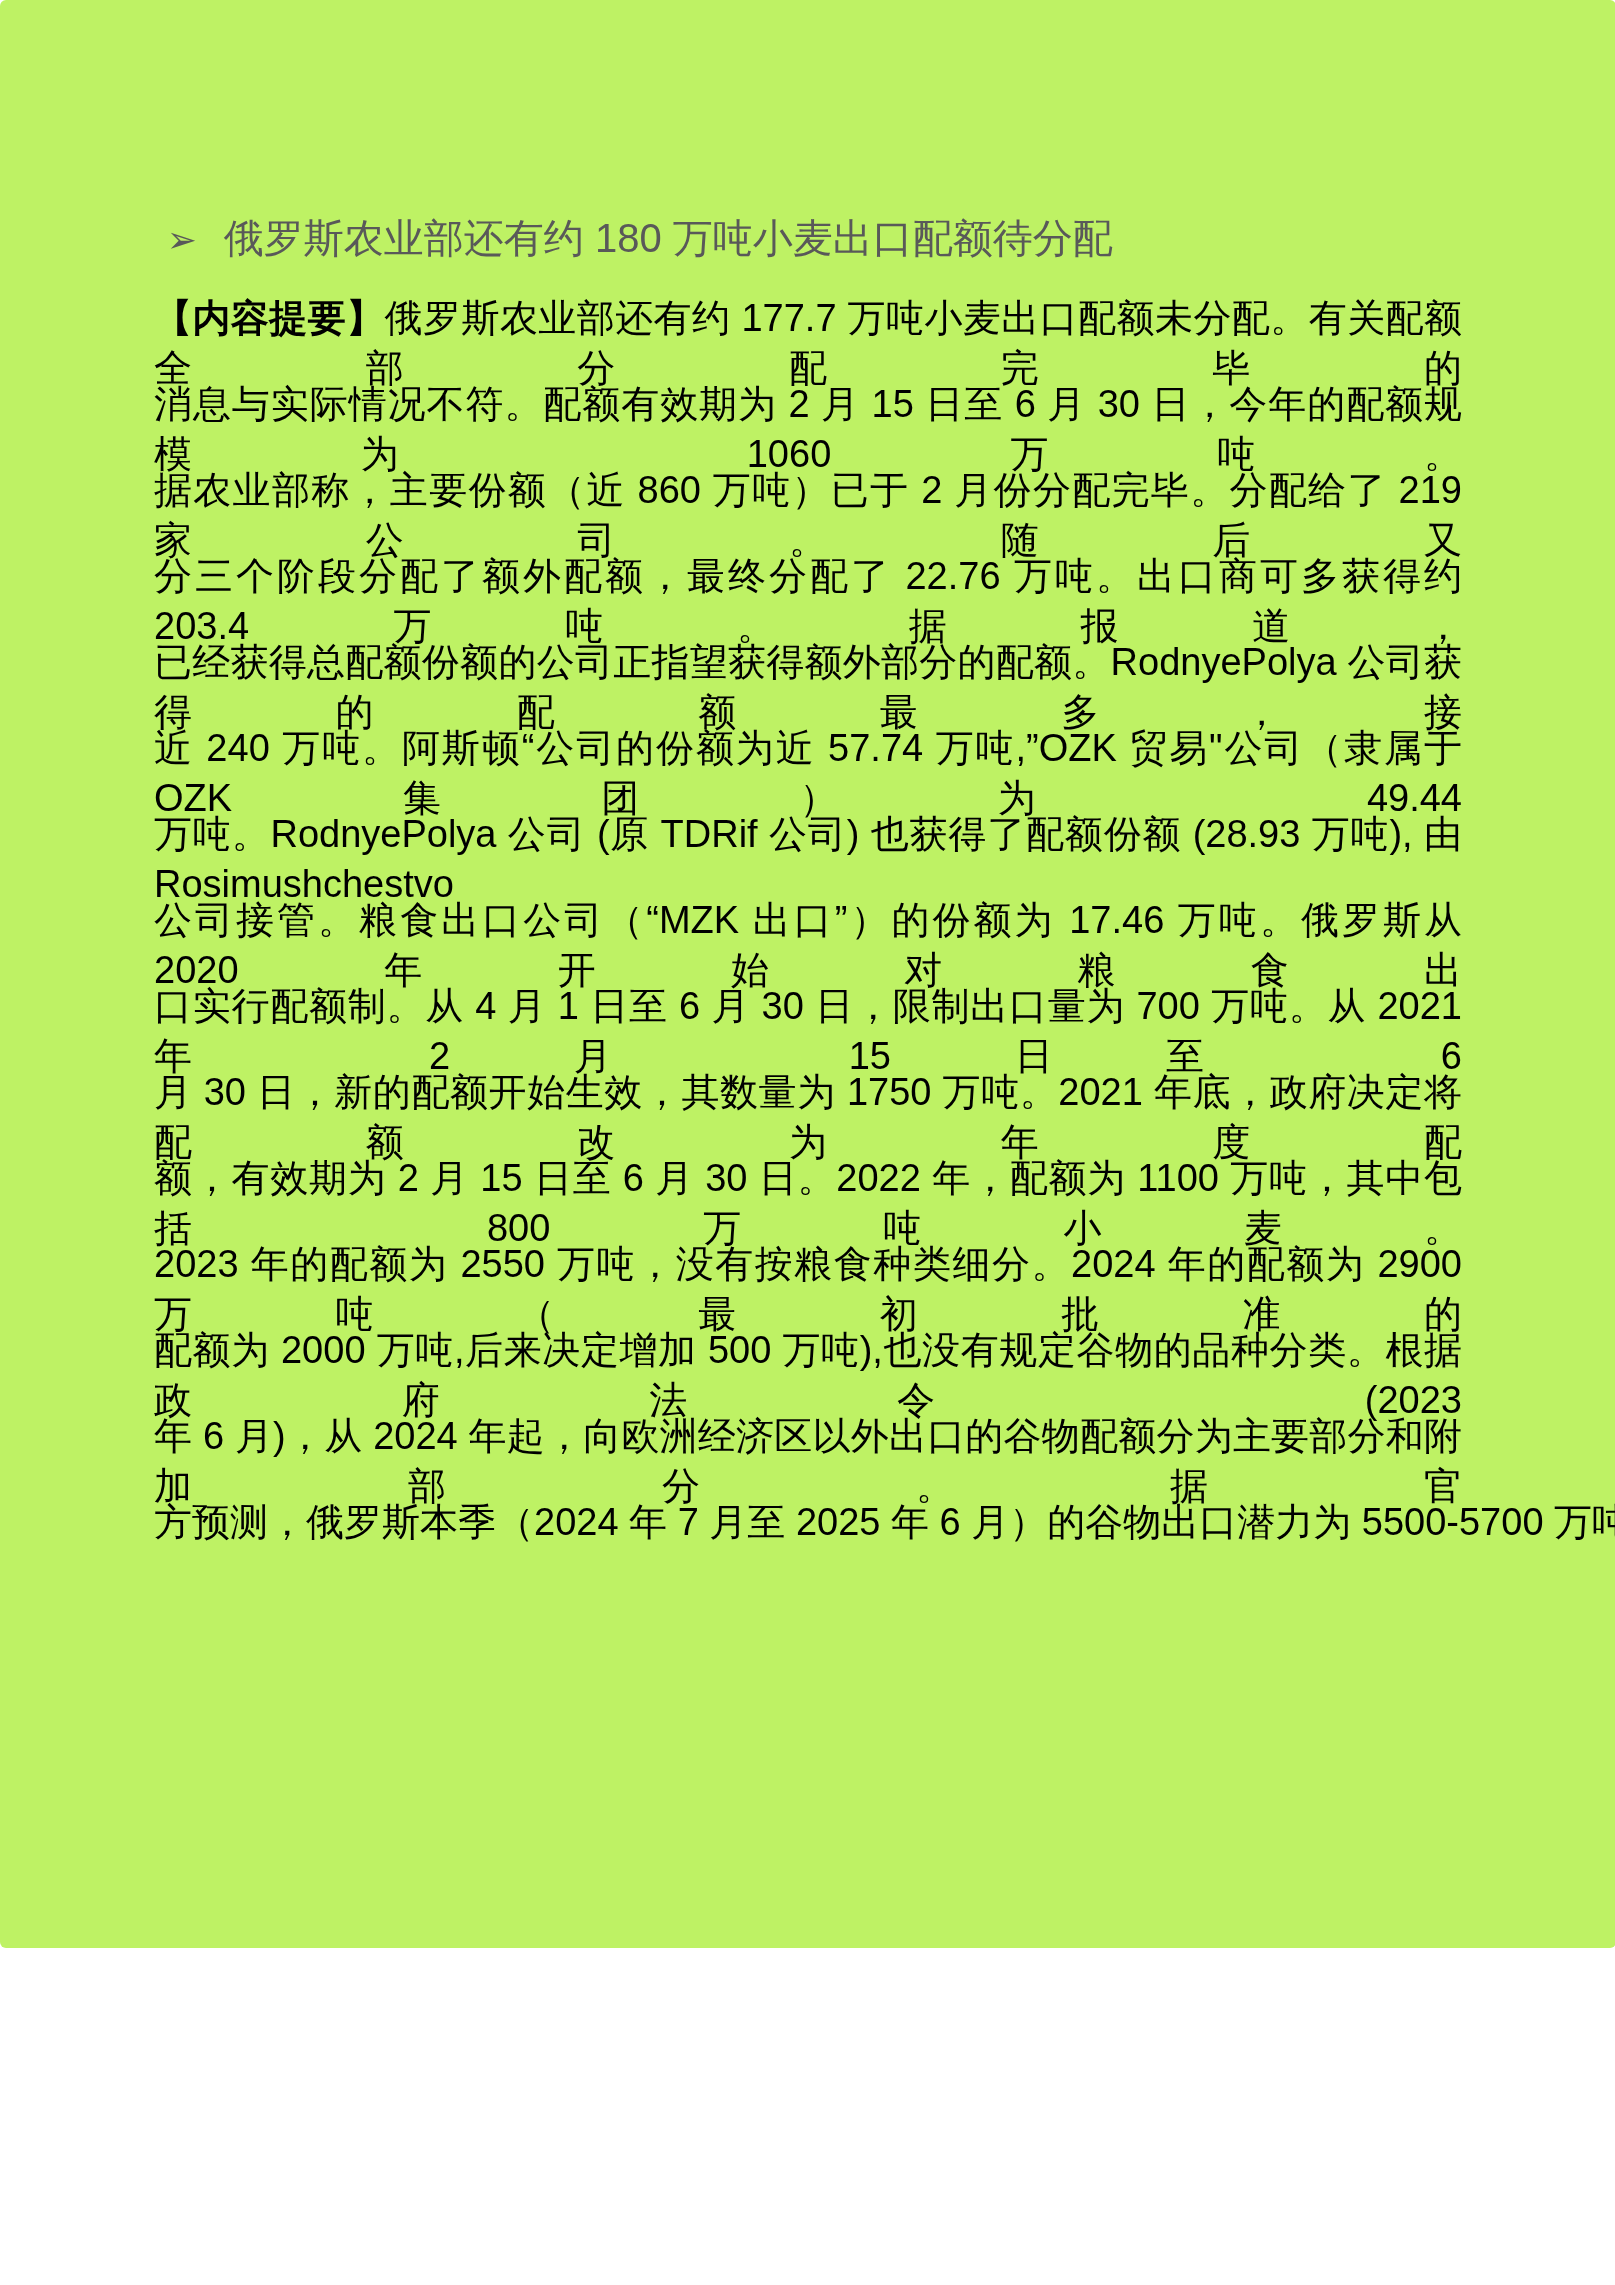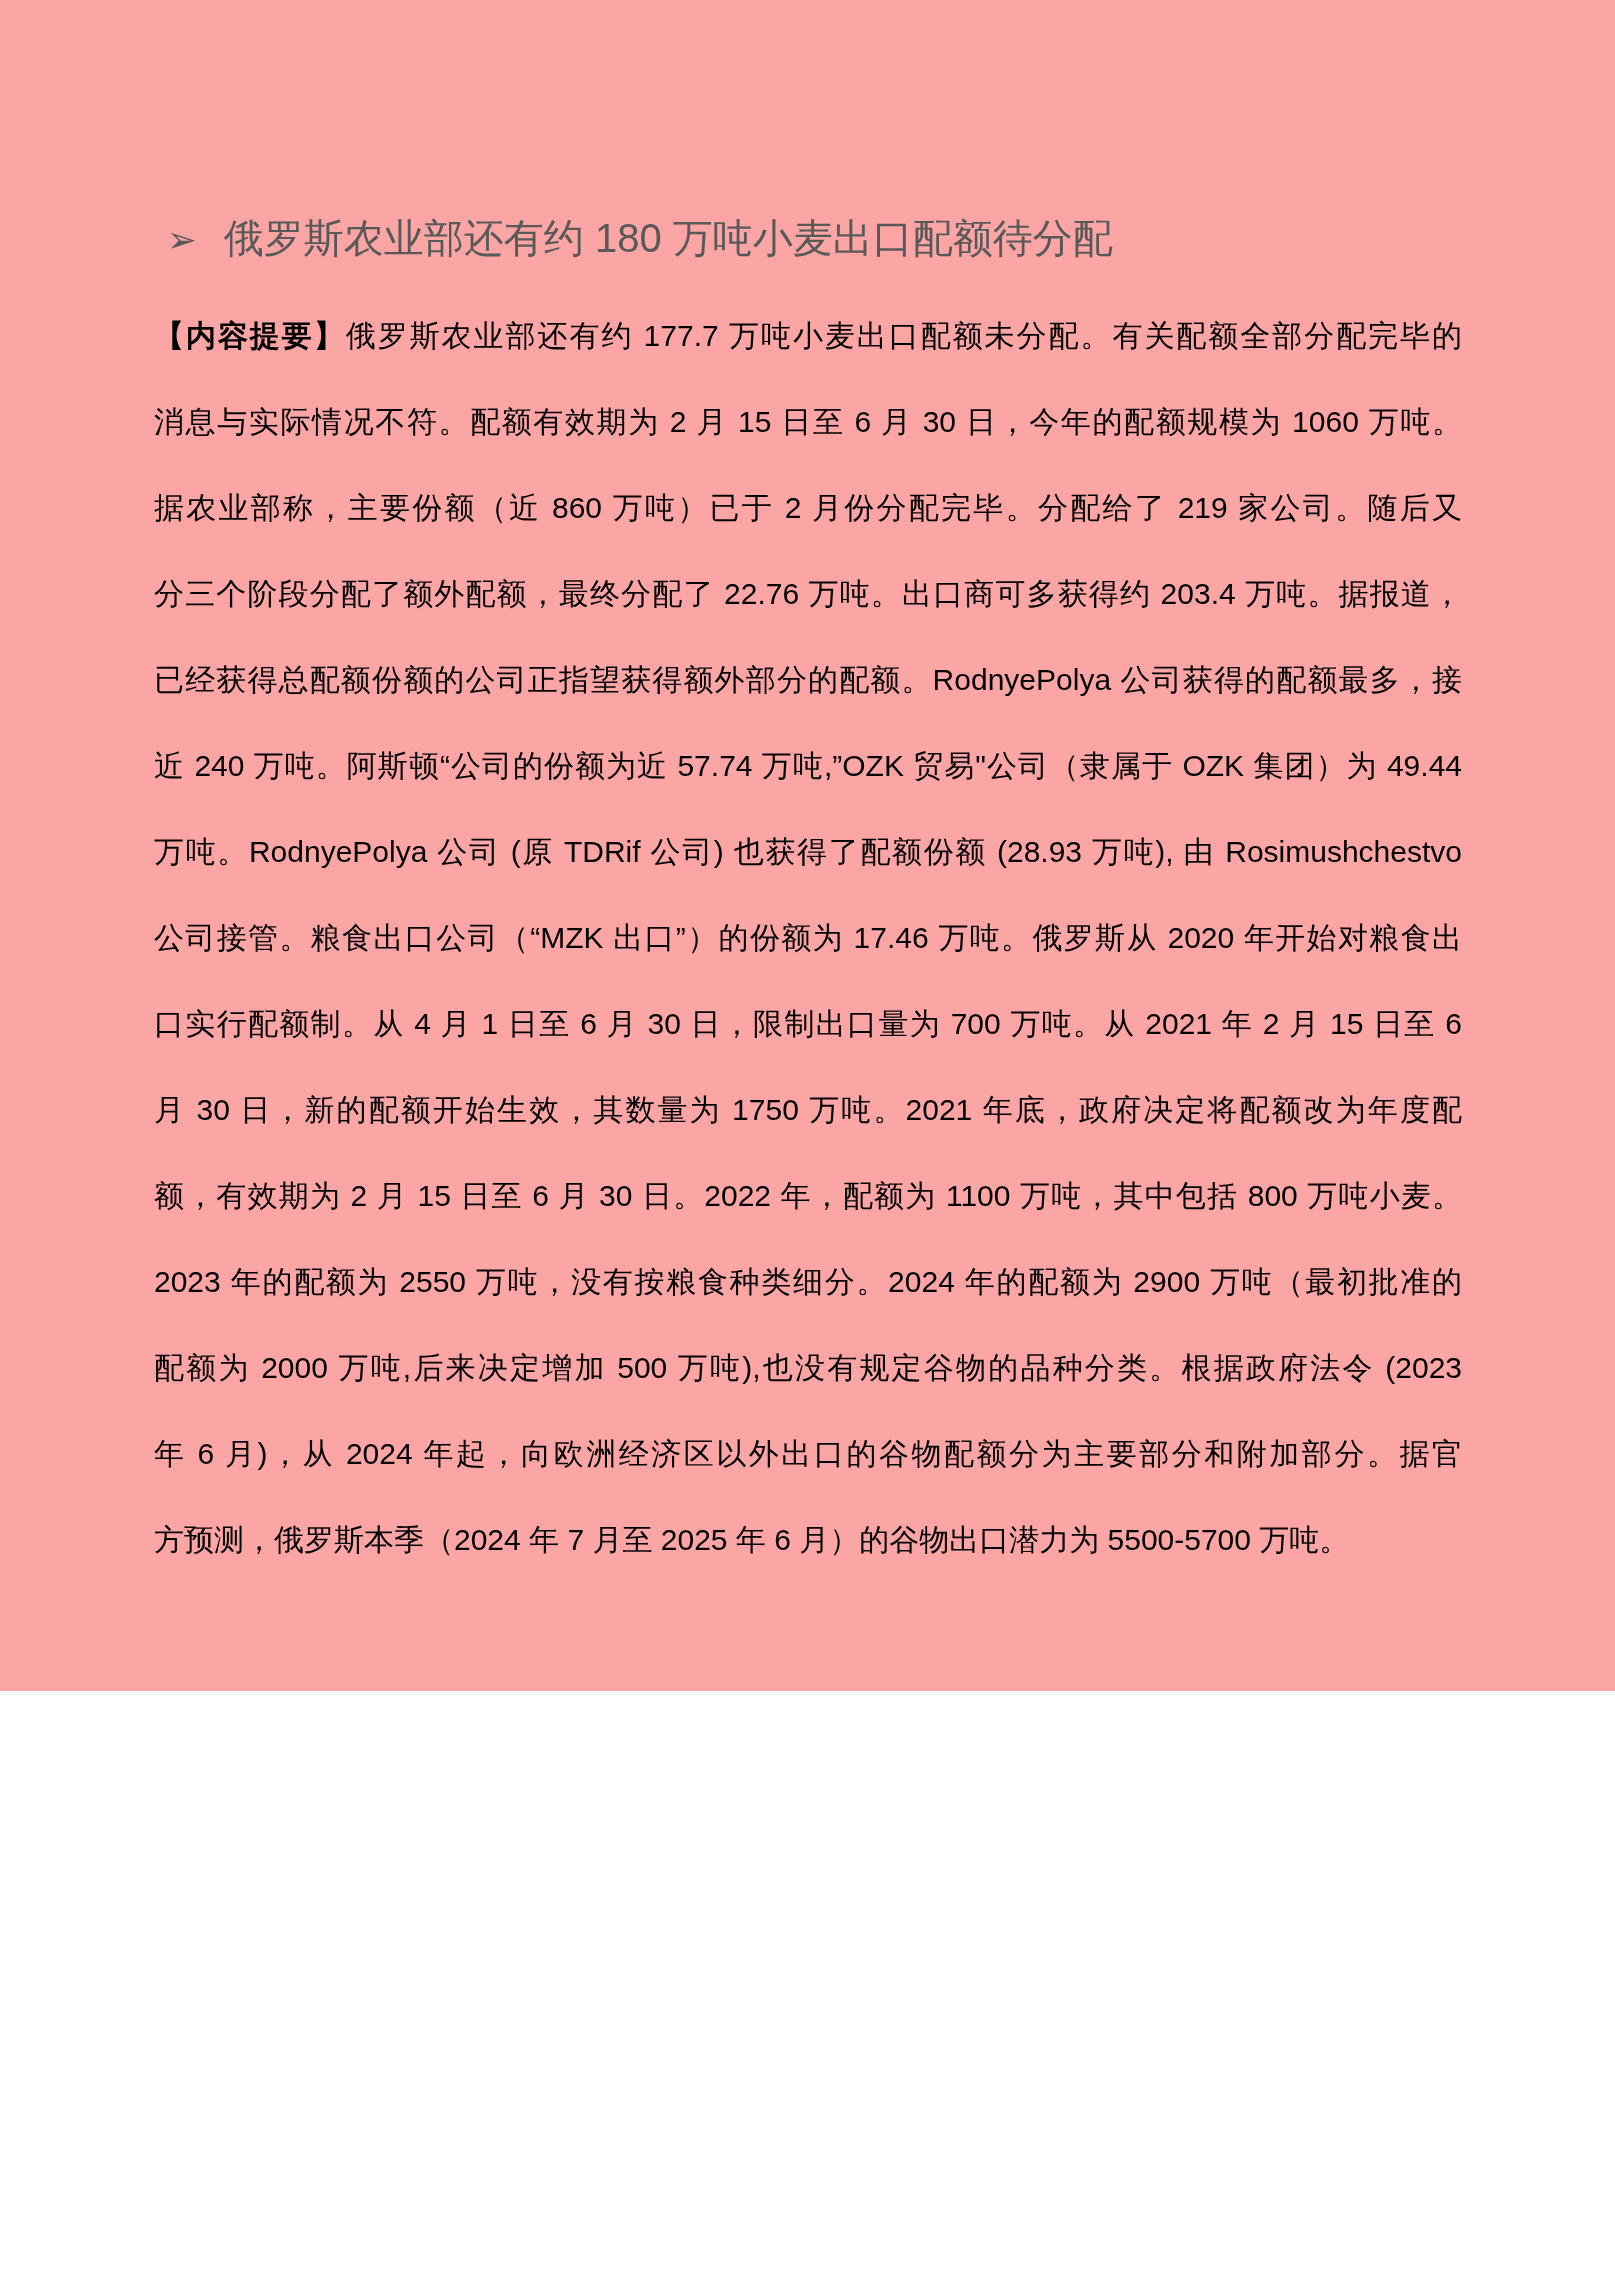--- a/index.html
+++ b/index.html
@@ -1,23 +1,24 @@
 <!DOCTYPE html>
 <html style="font-size:14.5px"><head>
 <meta charset="utf-8">
 <style>
   html, body { margin: 0; padding: 0; background: #ffffff; }
   .page {
     position: relative;
     width: 1616px;
-    height: 1691px;
-    background: #fca5a5;
+    height: 1948px;
+    background: #bef264;
     font-family: "Liberation Sans", "DejaVu Sans", sans-serif;
     color: #000000;
     overflow: hidden;
+    border-radius: 6px;
   }
   .content {
     position: absolute;
     left: 154px;
     width: 1308px;
     top: 210px;
   }
   .heading {
     font-size: 40px;
     line-height: 56px;
@@ -25,22 +26,22 @@
     padding-left: 12.7px;
     margin-bottom: 25px;
     white-space: nowrap;
   }
   .heading .bullet {
     font-size: 36px;
     margin-right: 27px;
     color: #595959;
   }
   .para .line {
-    font-size: 30px;
-    line-height: 86px;
+    font-size: 38px;
+    line-height: 50px;
     height: 86px;
     white-space: nowrap;
   }
   .para .line.fill {
     text-align: justify;
     text-align-last: justify;
     white-space: normal;
   }
   .b { font-weight: bold; }
   .page-number {

